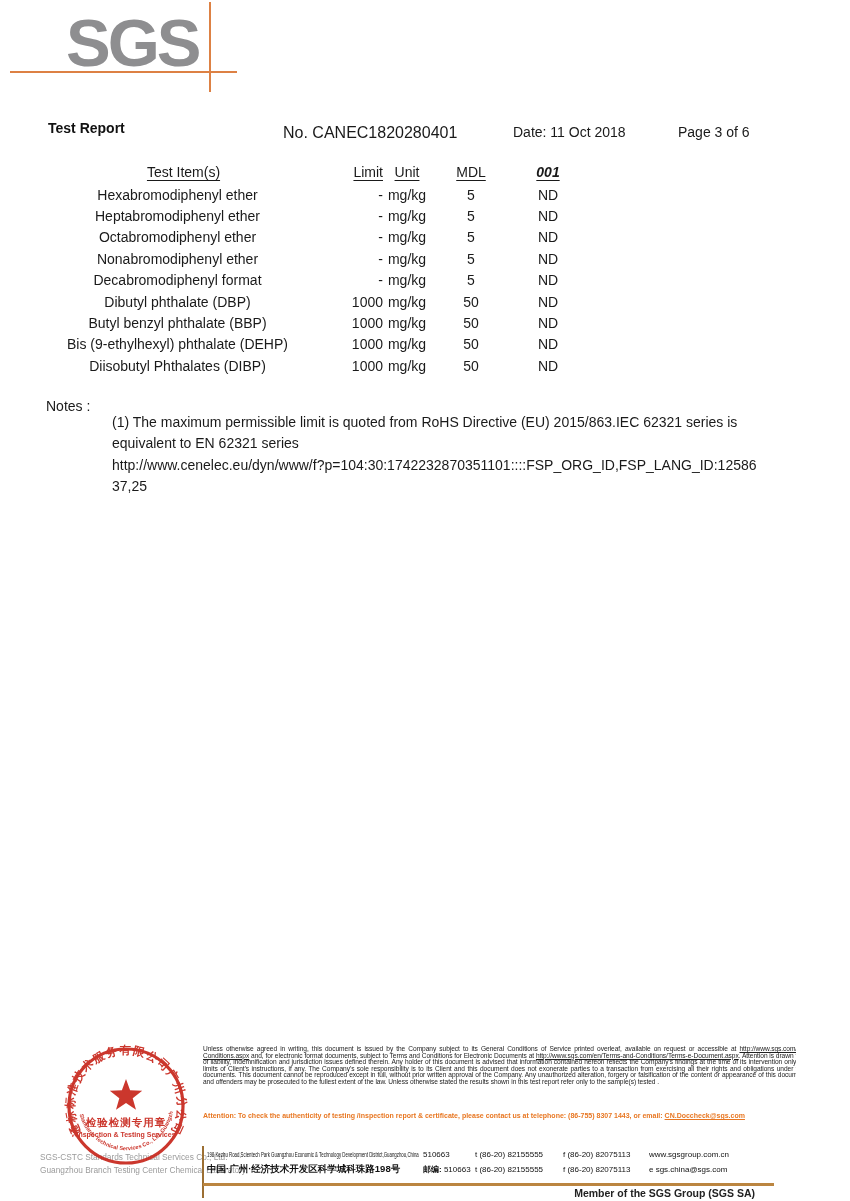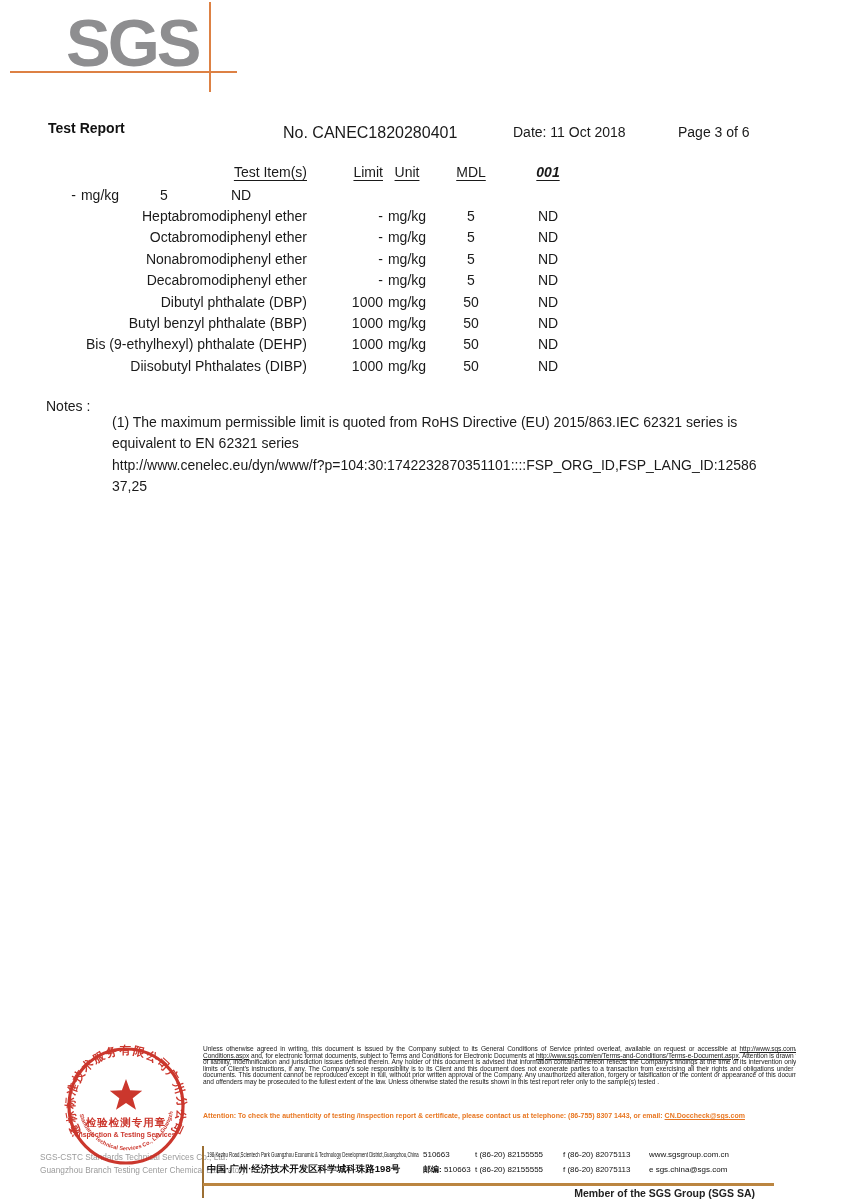--- a/index.html
+++ b/index.html
@@ -20,21 +20,21 @@
   
   .doc-title { position:absolute; left:48px; top:120px; font-size:14px; font-weight:bold; color:#111; }
   .hdr-no    { position:absolute; left:283px; top:124px; font-size:16px; }
   .hdr-date  { position:absolute; left:513px; top:124px; font-size:14px; }
   .hdr-page  { position:absolute; left:678px; top:124px; font-size:14px; }
 
   
   .tbl { position:absolute; left:0; top:160px; width:850px; }
   .trow { display:flex; align-items:center; height:21.4px; font-size:14px; }
   .tbl-head { height:24px; }
-  .c-item  { width:307px; padding-left:48px; text-align:right; }
+  .c-item  { width:307px; padding-left:48px; text-align:center; }
   .tbl-head .c-item { padding-left:60px; }
   .c-limit { width:76px; text-align:right; }
   .c-unit  { width:48px; text-align:center; }
   .c-mdl   { width:80px; text-align:center; }
   .c-val   { width:74px; text-align:center; }
   .tbl-head span { text-decoration:underline; text-underline-offset:3px; }
   .col001 { font-style:italic; font-weight:bold; }
 
   
   .notes-label { position:absolute; left:46px; top:398px; font-size:14px; }
@@ -87,20 +87,21 @@
   <div class="tbl">
     <div class="trow tbl-head">
       <div class="c-item"><span>Test Item(s)</span></div>
       <div class="c-limit"><span>Limit</span></div>
       <div class="c-unit"><span>Unit</span></div>
       <div class="c-mdl"><span>MDL</span></div>
       <div class="c-val col001"><span>001</span></div>
     </div>
 
     <div class="trow">
+      <div class="c-item">Hexabromodiphenyl ether</div>
       <div class="c-limit">-</div>
       <div class="c-unit">mg/kg</div>
       <div class="c-mdl">5</div>
       <div class="c-val">ND</div>
     </div>
     <div class="trow">
       <div class="c-item">Heptabromodiphenyl ether</div>
       <div class="c-limit">-</div>
       <div class="c-unit">mg/kg</div>
       <div class="c-mdl">5</div>
@@ -114,21 +115,21 @@
       <div class="c-val">ND</div>
     </div>
     <div class="trow">
       <div class="c-item">Nonabromodiphenyl ether</div>
       <div class="c-limit">-</div>
       <div class="c-unit">mg/kg</div>
       <div class="c-mdl">5</div>
       <div class="c-val">ND</div>
     </div>
     <div class="trow">
-      <div class="c-item">Decabromodiphenyl ether</div>
+      <div class="c-item">Decabromodiphenyl format</div>
       <div class="c-limit">-</div>
       <div class="c-unit">mg/kg</div>
       <div class="c-mdl">5</div>
       <div class="c-val">ND</div>
     </div>
     <div class="trow">
       <div class="c-item">Dibutyl phthalate (DBP)</div>
       <div class="c-limit">1000</div>
       <div class="c-unit">mg/kg</div>
       <div class="c-mdl">50</div>

